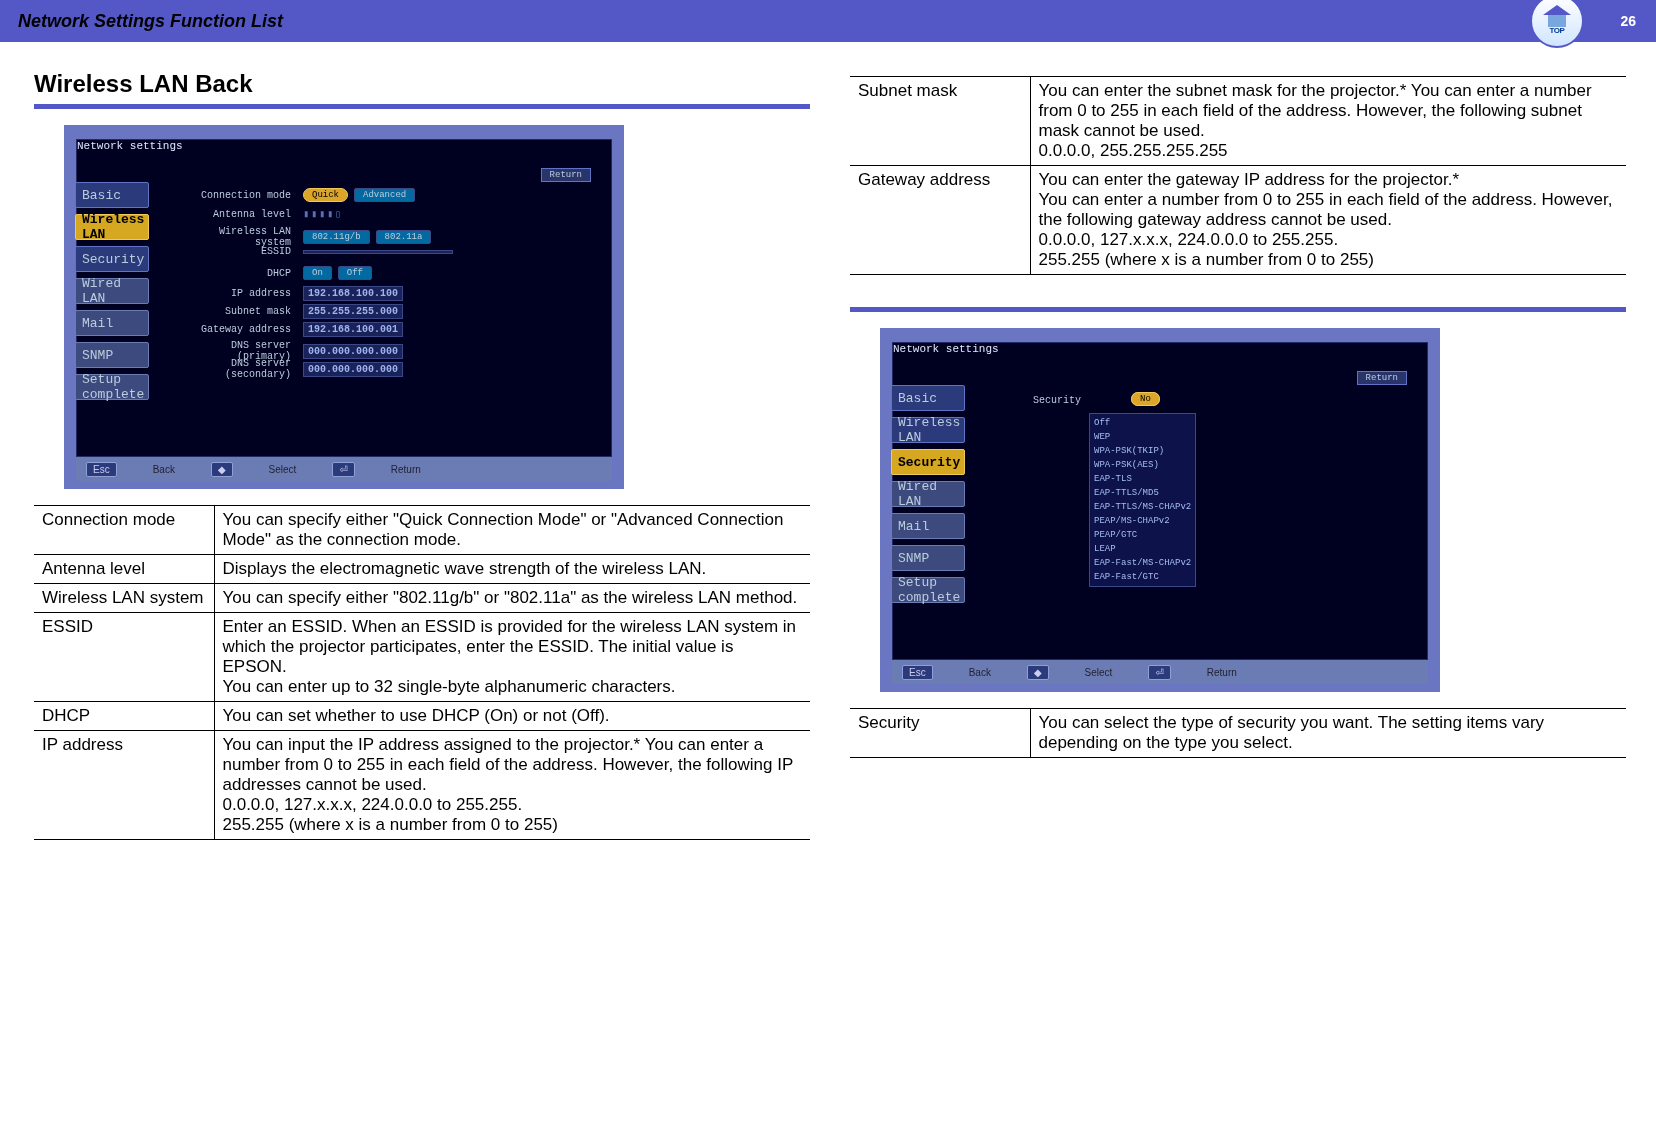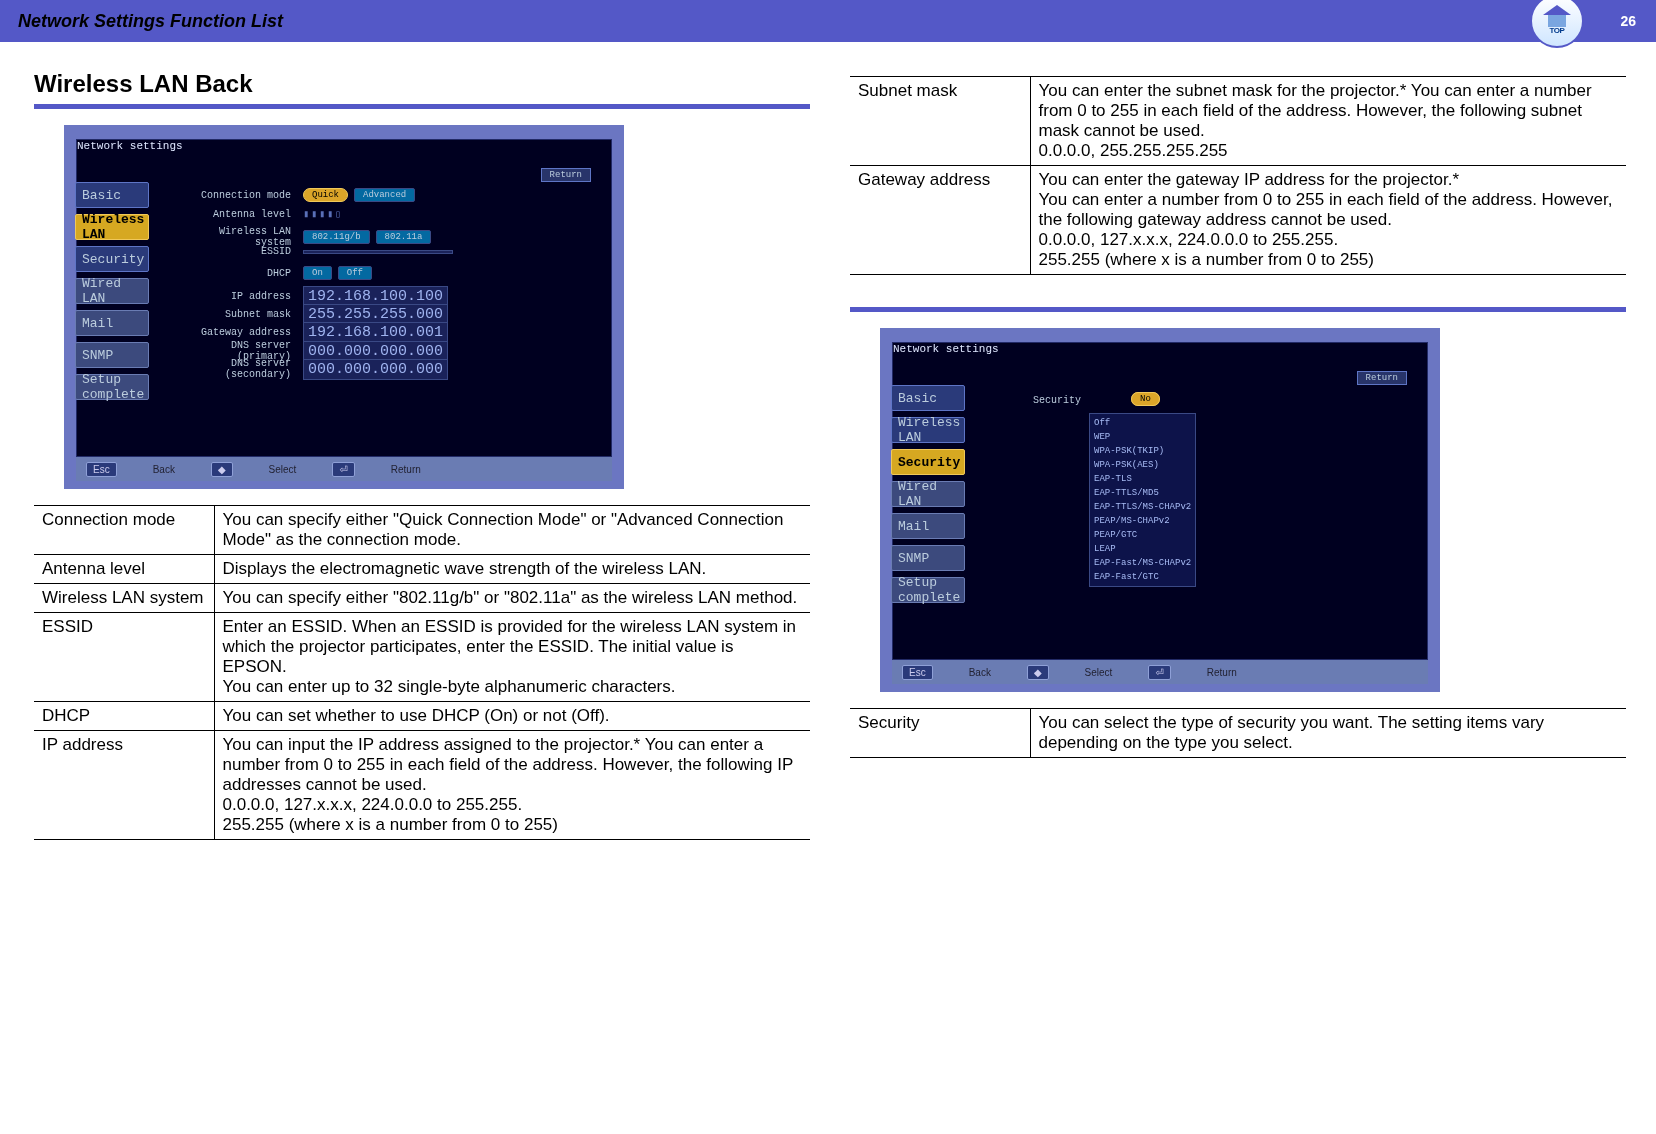--- a/index.html
+++ b/index.html
@@ -22,21 +22,21 @@
   .tab-blue{ background:#2a3a7a;border:1px solid #5e75c6;color:#bcd;}
   .tab-yellow{ background:#d6a821;border:1px solid #f0c85a;color:#000;font-weight:bold;}
   .tab-grey{ background:#3c4a7d;border:1px solid #6a7cb3;color:#bcd;}
   .scr-title { text-align:left; padding-top:0; color:#dfe7ff; font-size:11px;}
   .scr-return{ position:absolute; right:20px; top:28px; background:#28346a;border:1px solid #5e75c6;color:#bcd;padding:1px 8px;font-size:9px;}
   .formrow{ position:absolute; display:flex; align-items:center; gap:6px; left:100px;}
   .formrow .lab{ width:120px; text-align:right; color:#bcd; padding-right:6px;}
   .pill{ background:#dba529;color:#000;border-radius:8px;padding:1px 8px;font-size:9px;border:1px solid #f0c85a;}
   .pill-dark{ background:#0369a1;color:#bcd;border-radius:2px;padding:1px 8px;font-size:9px;border:1px solid #3a4985;}
   .dots{ color:#5a6fb8;letter-spacing:2px;}
-  .ipbox{ background:#1a225a;color:#9fb3ef;padding:1px 4px;font-size:15px;border:1px solid #3a4985;min-width:90px;display:inline-block;text-align:center;}
+  .ipbox{ background:#1a225a;color:#9fb3ef;padding:1px 4px;font-size:10px;border:1px solid #3a4985;min-width:90px;display:inline-block;text-align:center;font-weight:bold;}
   .footer{ position:absolute;left:0;right:0;bottom:-28px;height:24px;background:#6a7cb3;display:flex;align-items:center;gap:30px;padding-left:10px;color:#223;font-size:10px;}
   .footer span{ background:#2a3a7a;color:#cce;padding:1px 6px;border:1px solid #8fa0d7;border-radius:2px;}
   table.desc { border-collapse:collapse; width:100%; margin-top:6px;}
   table.desc td{ border-top:1px solid #000; border-bottom:1px solid #000; padding:4px 8px; vertical-align:top; font-size:17px;}
   table.desc td.name{ width:180px; border-right:1px solid #000;}
   .col2-group{margin-bottom:32px;}
   
   .dropdown{ position:absolute; left:196px; top:70px; background:#0d134a;border:1px solid #3a4985;padding:2px 4px; line-height:14px; color:#a8bcf5; font-size:9px;}
   .dropdown div{white-space:nowrap;}
   .sec-pill{ position:absolute;left:196px;top:50px;margin-left:42px;}

